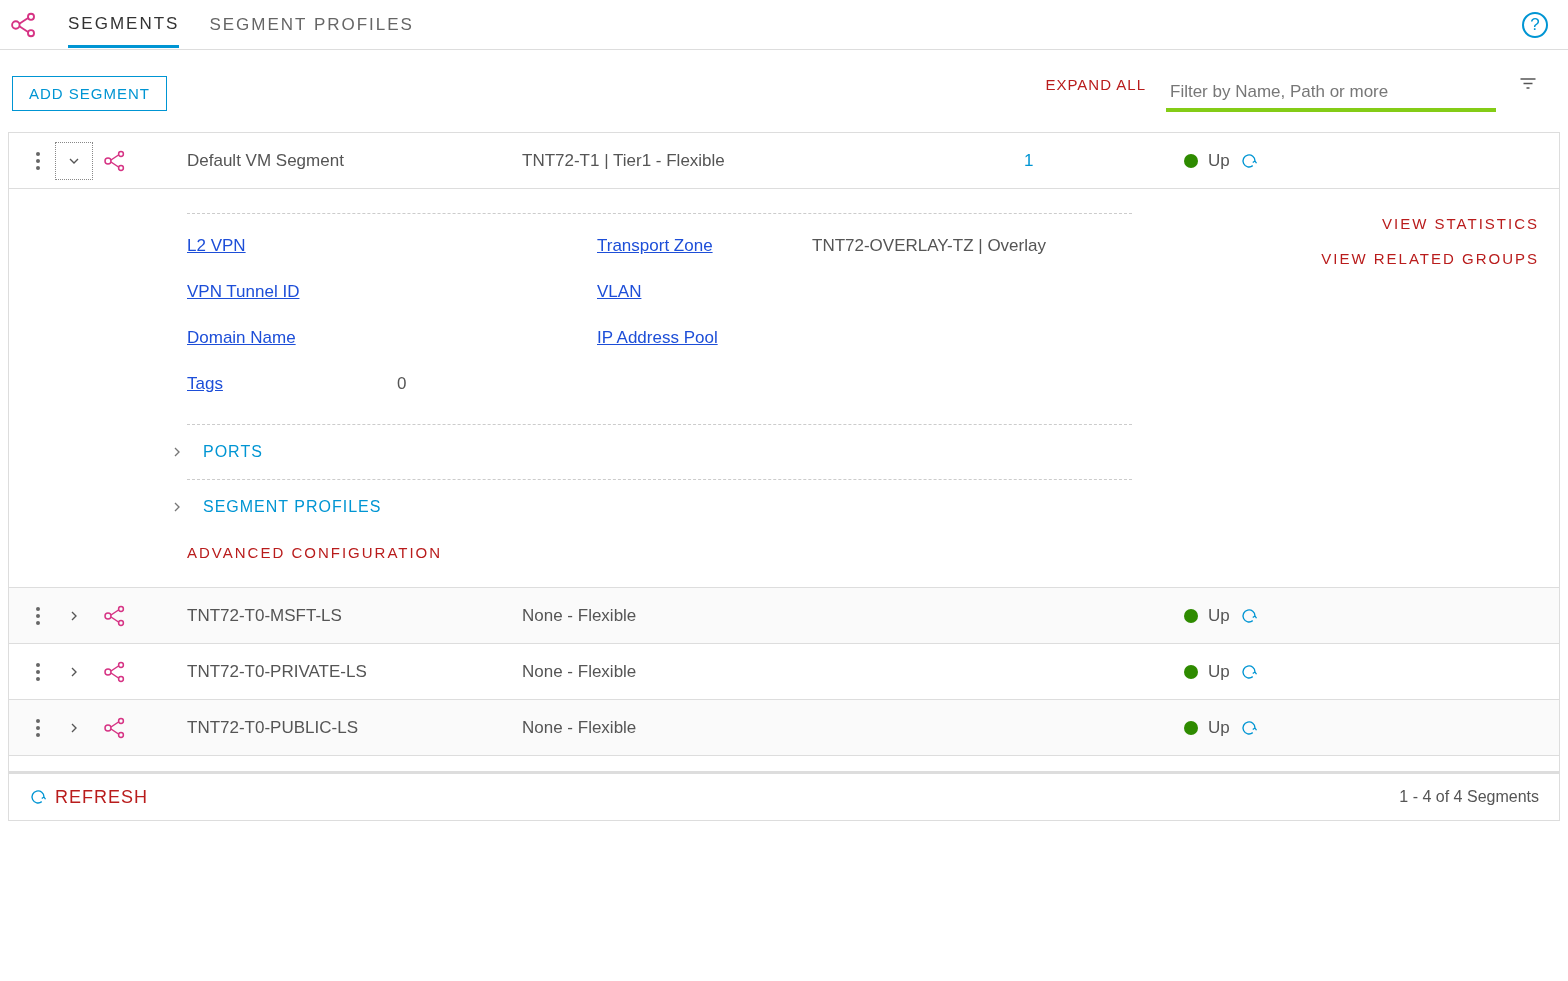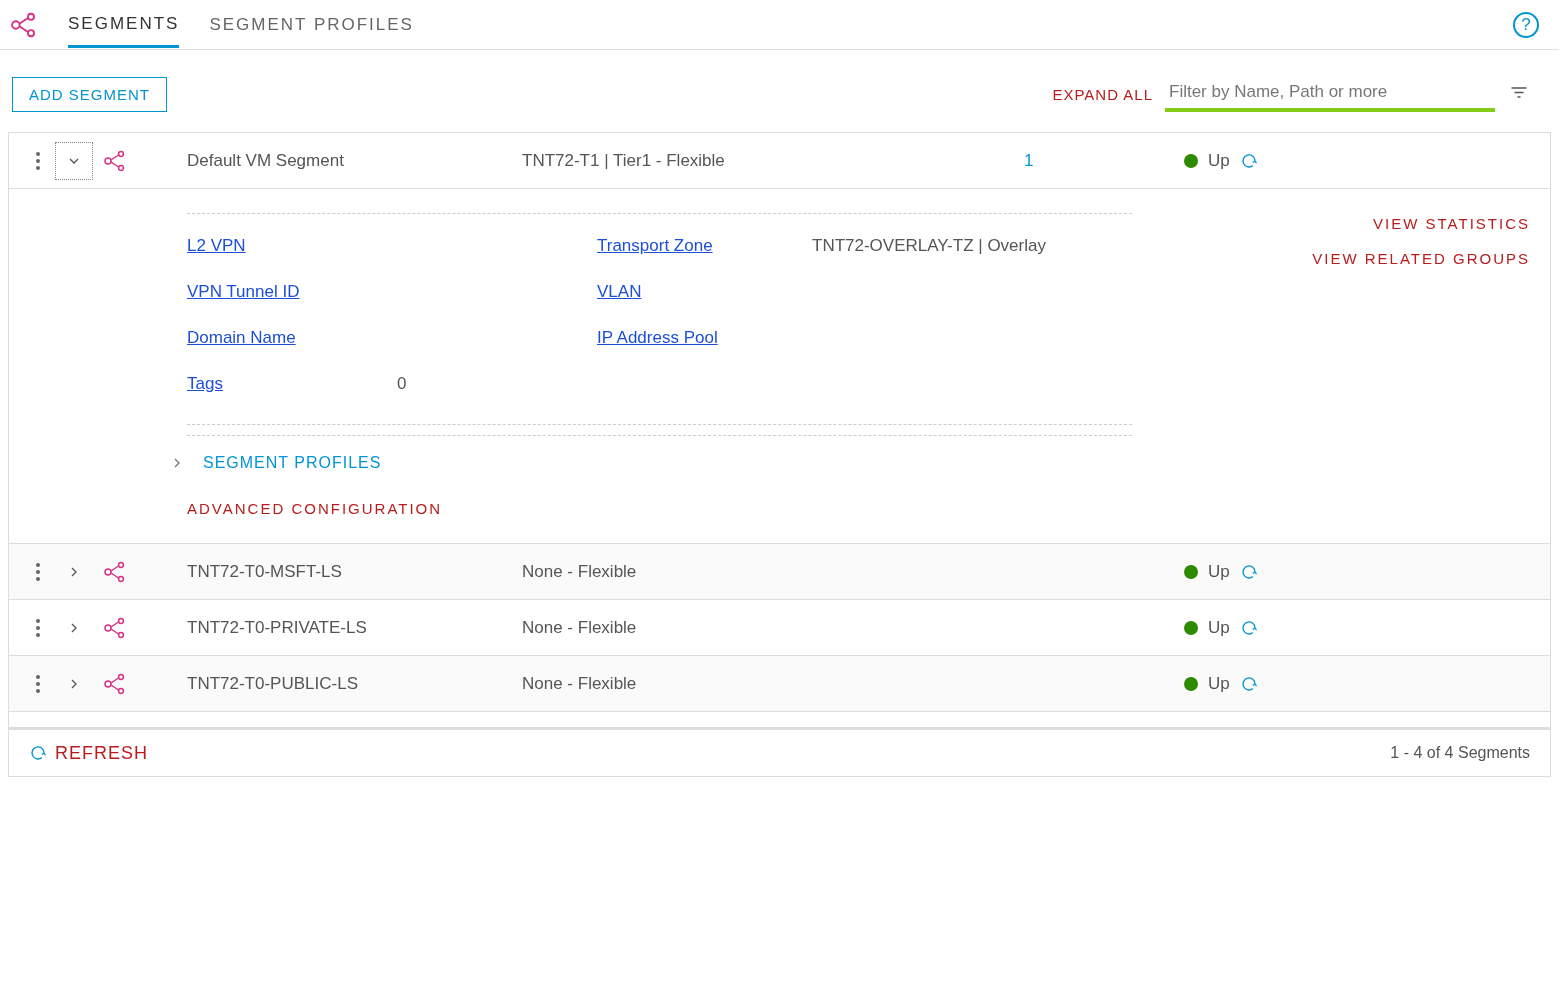--- a/index.html
+++ b/index.html
@@ -3,39 +3,39 @@
 <meta charset="utf-8">
 <style>
   * { box-sizing: border-box; }
   html, body {
     margin: 0; padding: 0;
     font-family: "Helvetica Neue", Arial, sans-serif;
     font-size: 15px;
     color: #333;
     background: #fff;
   }
-  .page { width: 1568px; padding: 0 9px 0 0; }
+  .page { width: 1568px; padding: 0 0 0 0; }
   
   .tabbar {
     display: flex; align-items: center;
     border-bottom: 1px solid #ddd;
     padding: 0 20px 0 10px;
     height: 50px;
     gap: 30px;
     position: relative;
   }
   .logo-icon { width: 28px; height: 28px; display:flex; align-items:center; }
   .tab { font-size: 17px; letter-spacing: 2px; color: #666; padding: 12px 0 11px 0; cursor:pointer; }
   .tab.active { color: #333; border-bottom: 3px solid #0095d3; font-weight:500; }
   .help-icon { margin-left:auto; width:26px; height:26px; border:2px solid #0095d3; border-radius:50%; display:flex;align-items:center;justify-content:center; color:#0095d3; font-size:17px; cursor:pointer;}
   
   .toolbar {
-    display:flex; align-items:center;
+    display:flex; align-items:flex-start;
     padding: 26px 30px 20px 12px;
-    gap: 12px;
+    gap: 20px;
   }
   .btn-outline {
     border:1px solid #0095d3; color:#0095d3; background:#fff;
     padding: 8px 16px; font-size:15px; letter-spacing:1px; cursor:pointer;
   }
   .spacer { flex:1; }
   .link { color:#b91c1c; letter-spacing:1px; font-size:15px; cursor:pointer; }
   .filter-input {
     border:none; border-bottom:4px solid #84cc16; padding:6px 4px;
     width: 330px; font-size:17px; color:#666; background:transparent;
@@ -183,20 +183,28 @@
           <span></span>
           <span class="lab">IP Address Pool</span>
           <span></span>
 
           <span class="lab">Tags</span>
           <span>0</span>
           <span></span>
             <span></span>
         </div>
         <div class="dashsep2" style="margin-top:30px;"></div>
+        <div class="sub-exp" style="padding-left:0;">
+          <span class="chev-small">
+            <svg width="16" height="16" viewBox="0 0 24 24">
+                <polyline points="9 6 15 12 9 18" fill="none" stroke="#777" stroke-width="2"></polyline>
+              </svg>
+          </span>
+          <span class="ttl">PORTS</span>
+        </div>
         <div class="dashsep2"></div>
         <div class="sub-exp" style="padding-left:0;">
           <span class="chev-small">
             <svg width="16" height="16" viewBox="0 0 24 24">
                 <polyline points="9 6 15 12 9 18" fill="none" stroke="#777" stroke-width="2"></polyline>
               </svg>
           </span>
           <span class="ttl">SEGMENT PROFILES</span>
         </div>
         <div class="adv">

